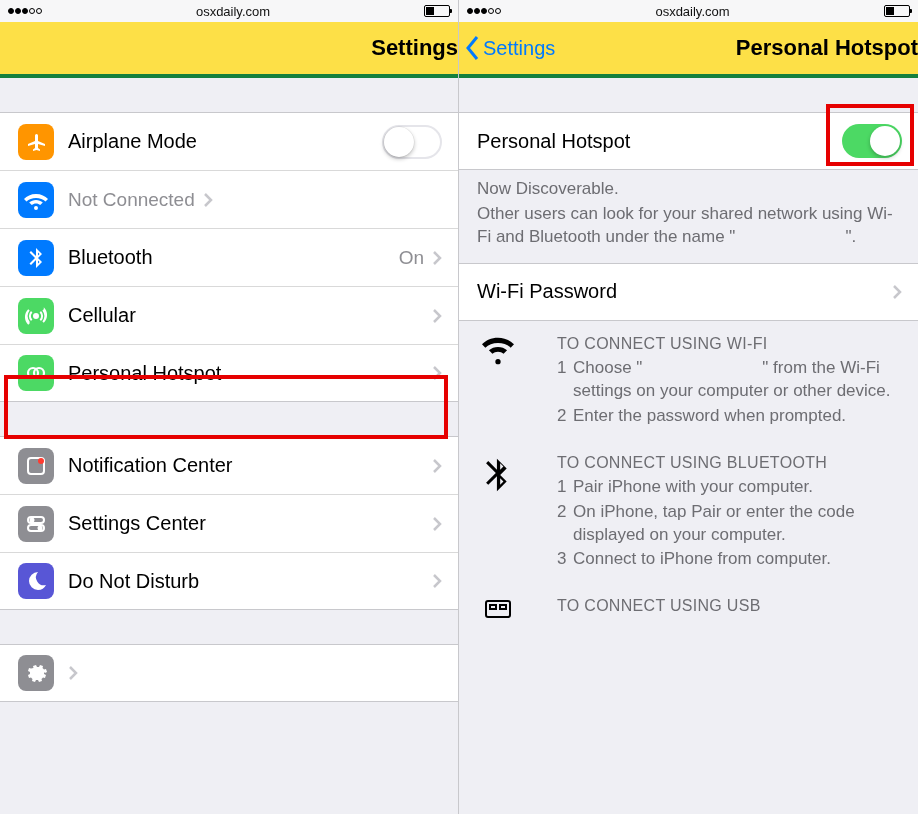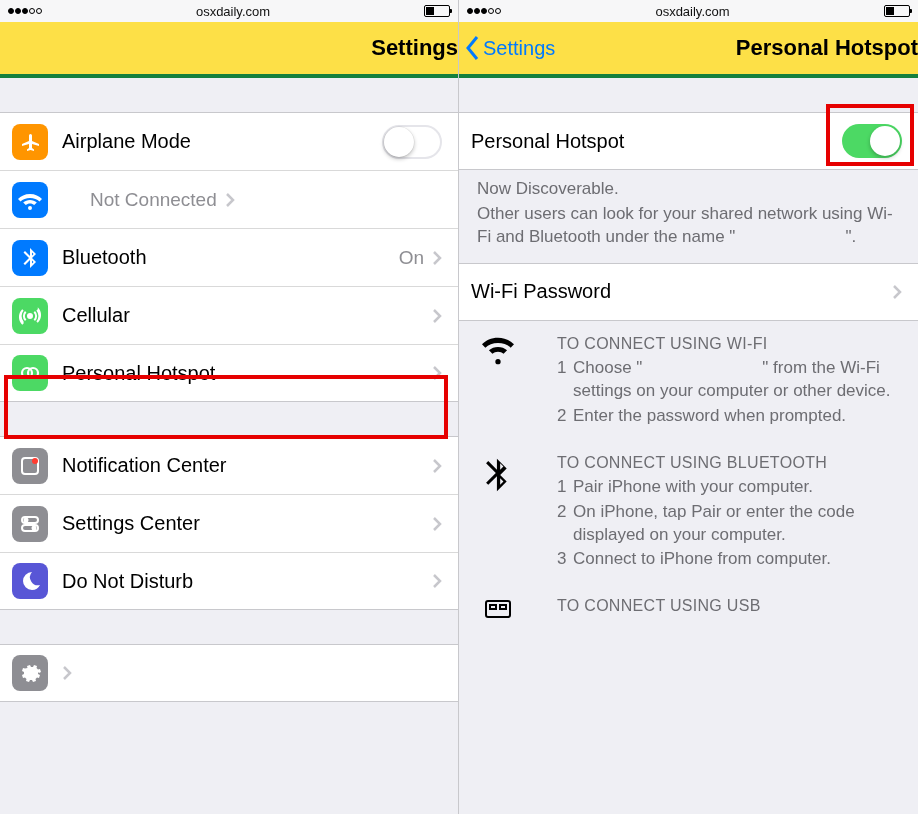--- a/index.html
+++ b/index.html
@@ -61,38 +61,38 @@
 
   .content { flex: 1; overflow: hidden; }
   .group-spacer { height: 34px; }
 
   .cell {
     background: #fff;
     border-top: 1px solid #d9d9d9;
     min-height: 58px;
     display: flex;
     align-items: center;
-    padding: 0 16px 0 12px;
+    padding: 0 16px 0 18px;
     font-size: 20px;
     color: #000;
     position: relative;
   }
   .cell:last-child { border-bottom: 1px solid #d9d9d9; }
   .cell + .cell { border-top: 1px solid #d9d9d9; }
   .group .cell:first-child { border-top: 1px solid #c8c8cc; }
   .group .cell:last-child { border-bottom: 1px solid #c8c8cc; }
 
   .cell-icon {
     width: 36px; height: 36px; border-radius: 8px;
     display: flex; align-items: center; justify-content: center;
     margin-right: 14px;
     flex-shrink: 0;
   }
   .cell-label { flex: 1; }
-  .cell-value { color: #8e8e93; font-size: 19px; margin-right: 8px; margin-left: 28px; }
+  .cell-value { color: #8e8e93; font-size: 19px; margin-right: 8px; }
   .chevron { color: #c7c7cc; }
   .chevron svg { width: 10px; height: 16px; display: block; }
 
   .toggle {
     width: 60px; height: 34px; border-radius: 17px;
     position: relative;
   }
   .toggle-off { background: #fff; border: 2px solid #e5e5ea; }
   .toggle-off .knob {
     position: absolute; left: 0; top: 0; width: 30px; height: 30px;

